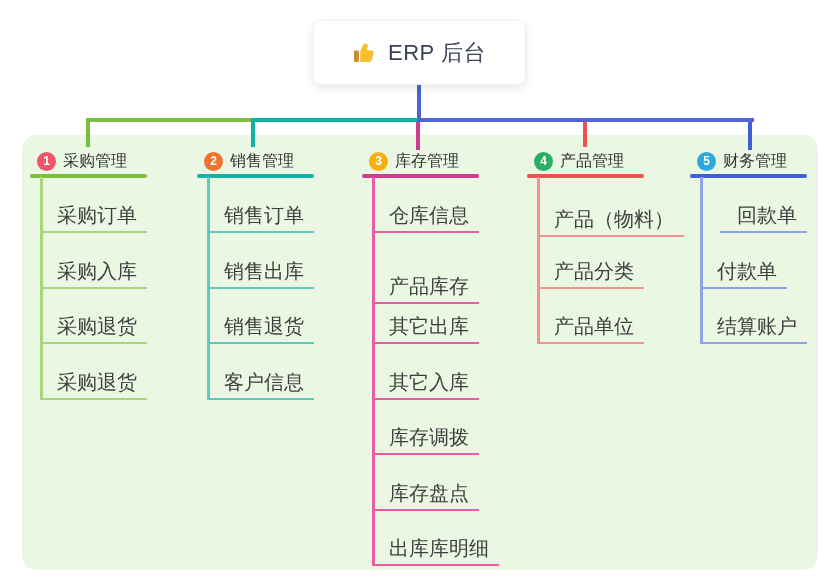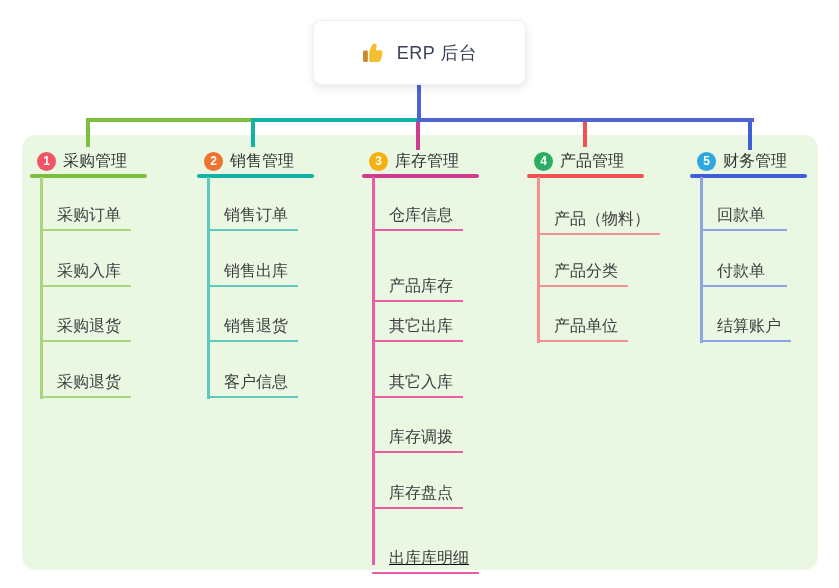--- a/index.html
+++ b/index.html
@@ -20,21 +20,21 @@
   .cl{position:absolute;}
 
   
   .root-card{
     position:absolute;left:313px;top:20px;width:211px;height:63px;
     background:#ffffff;border:1px solid #f1f1f1;border-radius:8px;
     box-shadow:0 3px 10px rgba(0,0,0,0.10);
     display:flex;align-items:center;justify-content:center;gap:10px;
     cursor:pointer;
   }
-  .root-title{font-size:18px;color:#3b4258;font-weight:500;letter-spacing:0.5px;}
+  .root-title{font-size:22px;color:#3b4258;font-weight:500;letter-spacing:0.5px;}
   .thumb-icon{display:flex;align-items:center;}
 
   
   .branch{position:absolute;width:160px;}
   .branch-header{
     position:absolute;left:0;top:0;height:24px;
     display:flex;align-items:center;gap:7px;padding-left:7px;cursor:pointer;
   }
   .badge{
     width:19px;height:19px;border-radius:50%;flex:0 0 auto;
@@ -44,21 +44,21 @@
   .branch-label{font-size:16px;color:#333333;font-weight:500;white-space:nowrap;}
   .branch-underline{
     position:absolute;left:0;top:25px;width:117px;height:4px;border-radius:2px;
   }
   .trunk{position:absolute;left:10px;top:28px;width:3px;}
   .child{
     position:absolute;left:10px;
     padding:0 10px 5px 17px;min-width:60px;white-space:nowrap;
     border-bottom-style:solid;border-bottom-width:2px;cursor:pointer;
   }
-  .child-label{font-size:16px;color:#3e3e3e;line-height:18px;}
+  .child-label{font-size:20px;color:#3e3e3e;line-height:18px;}
 </style>
 </head>
 <body>
 
 <div id="canvas">
   <div class="panel" id="panel" style="background: rgb(234, 247, 227);"></div>
   <div id="lines">
       <div class="cl" style="left: 86px; top: 118px; width: 4px; height: 29px; background: rgb(124, 191, 63);"></div>
       <div class="cl" style="left: 251px; top: 118px; width: 4px; height: 29px; background: rgb(18, 178, 166);"></div>
       <div class="cl" style="left: 416px; top: 118px; width: 4px; height: 32px; background: rgb(206, 61, 143);"></div>
@@ -100,41 +100,41 @@
           <span class="branch-label">库存管理</span>
         </div>
         <div class="branch-underline" style="background: rgb(206, 61, 143); width: 117px;"></div>
         <div class="trunk" style="background: rgb(234, 92, 164); height: 388px;"></div>
         <div class="child" style="top: 57px; border-bottom-color: rgb(234, 92, 164);"><span class="child-label">仓库信息</span></div>
         <div class="child" style="top: 128px; border-bottom-color: rgb(234, 92, 164);"><span class="child-label">产品库存</span></div>
         <div class="child" style="top: 168px; border-bottom-color: rgb(234, 92, 164);"><span class="child-label">其它出库</span></div>
         <div class="child" style="top: 223.5px; border-bottom-color: rgb(234, 92, 164);"><span class="child-label">其它入库</span></div>
         <div class="child" style="top: 279px; border-bottom-color: rgb(234, 92, 164);"><span class="child-label">库存调拨</span></div>
         <div class="child" style="top: 334.5px; border-bottom-color: rgb(234, 92, 164);"><span class="child-label">库存盘点</span></div>
-        <div class="child" style="top: 400px; border-bottom-color: rgb(234, 92, 164); text-decoration: underline;"><span class="child-label">出库库明细</span></div>
+        <div class="child" style="top: 390px; border-bottom-color: rgb(234, 92, 164);"><span class="child-label">出库库明细</span></div>
       </div>
       <div class="branch" style="left: 527px; top: 149px;">
         <div class="branch-header">
           <span class="badge" style="background: rgb(43, 173, 98);">4</span>
           <span class="branch-label">产品管理</span>
         </div>
         <div class="branch-underline" style="background: rgb(238, 81, 80); width: 117px;"></div>
         <div class="trunk" style="background: rgb(244, 145, 143); height: 166px;"></div>
         <div class="child" style="top: 61px; border-bottom-color: rgb(244, 145, 143);"><span class="child-label">产品（物料）</span></div>
         <div class="child" style="top: 112.5px; border-bottom-color: rgb(244, 145, 143);"><span class="child-label">产品分类</span></div>
         <div class="child" style="top: 168px; border-bottom-color: rgb(244, 145, 143);"><span class="child-label">产品单位</span></div>
       </div>
       <div class="branch" style="left: 690px; top: 149px;">
         <div class="branch-header">
           <span class="badge" style="background: rgb(46, 168, 220);">5</span>
           <span class="branch-label">财务管理</span>
         </div>
         <div class="branch-underline" style="background: rgb(63, 94, 215); width: 117px;"></div>
         <div class="trunk" style="background: rgb(140, 164, 230); height: 166px;"></div>
-        <div class="child" style="top: 57px; border-bottom-color: rgb(140, 164, 230);"><span class="child-label">回款单</span></div>
+        <div class="child" style="top: 57px; border-bottom-color: rgb(140, 164, 230); margin-left: 20px;"><span class="child-label">回款单</span></div>
         <div class="child" style="top: 112.5px; border-bottom-color: rgb(140, 164, 230);"><span class="child-label">付款单</span></div>
         <div class="child" style="top: 168px; border-bottom-color: rgb(140, 164, 230);"><span class="child-label">结算账户</span></div>
       </div>
     </div>
   <div class="root-card">
     <span class="thumb-icon">
       <svg width="25" height="25" viewBox="0 0 24 24" aria-hidden="true">
         <rect x="1" y="10" width="4.6" height="11" rx="1.2" fill="#c98a2c"></rect>
         <path d="M7 21h8.6c1.2 0 2.2-.8 2.5-2l1.7-6.3c.4-1.5-.7-2.9-2.2-2.9h-4.4l.9-3.6c.3-1.2-.5-2.5-1.7-2.8-.9-.2-1.9.2-2.4 1L7 10.5V21z" fill="#f5c02e"></path>
       </svg>

